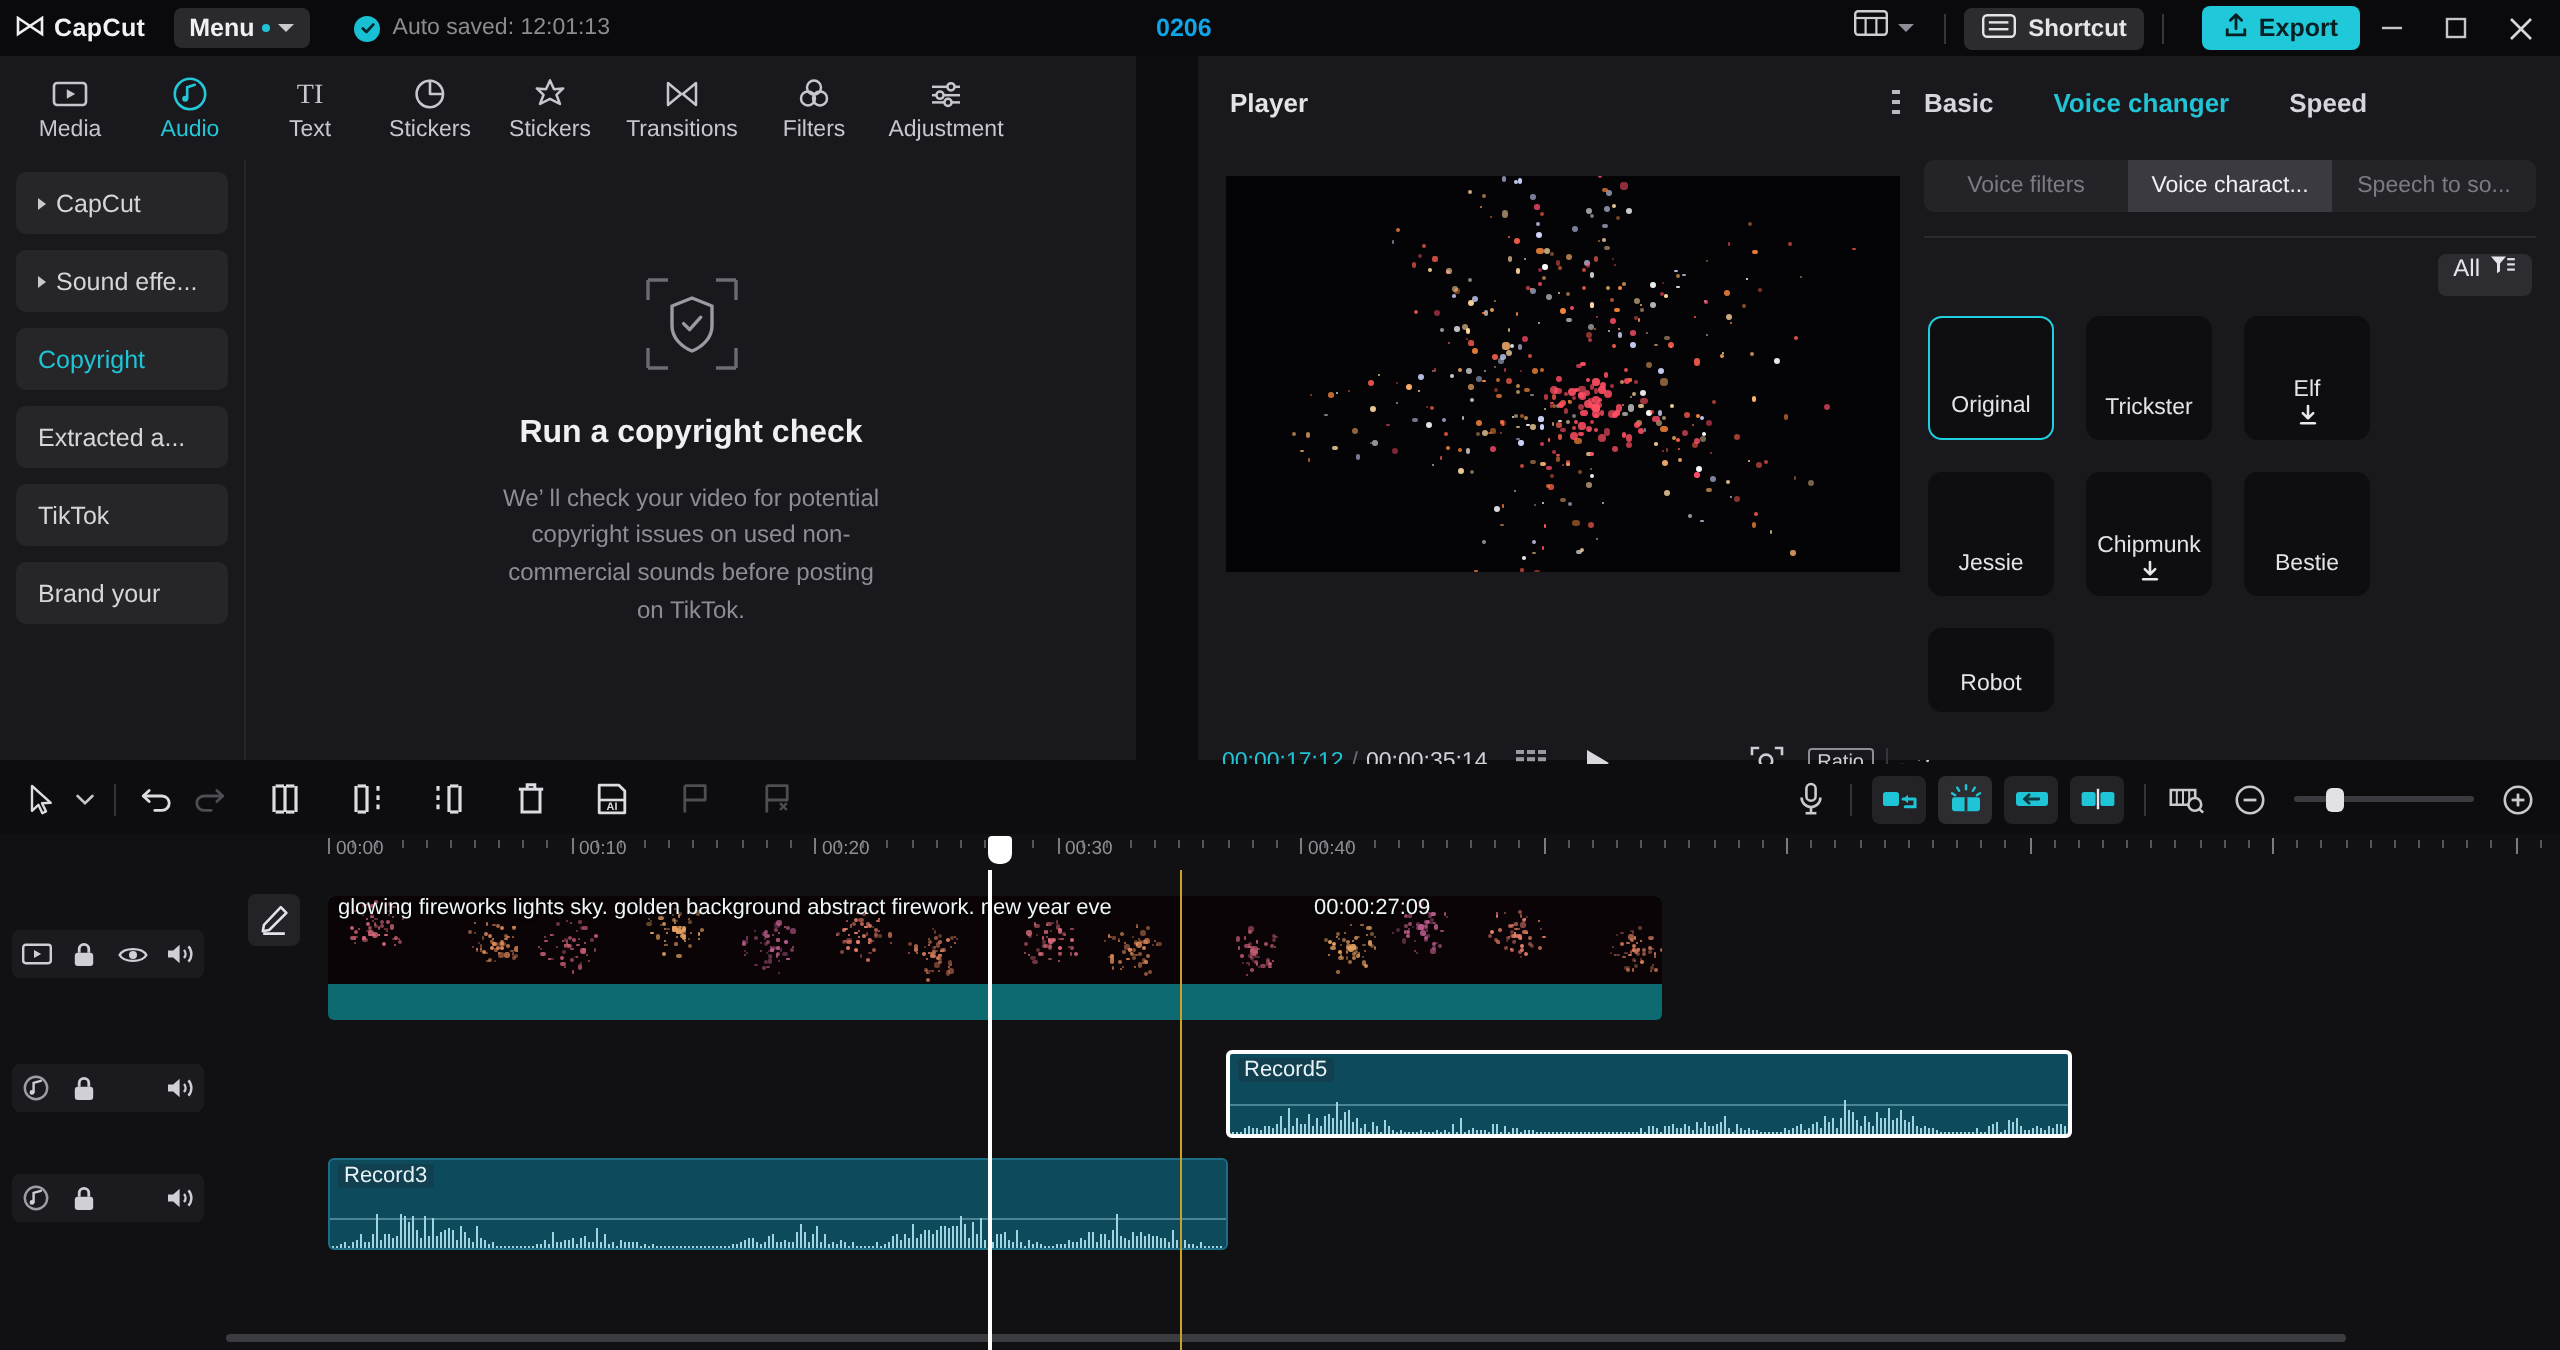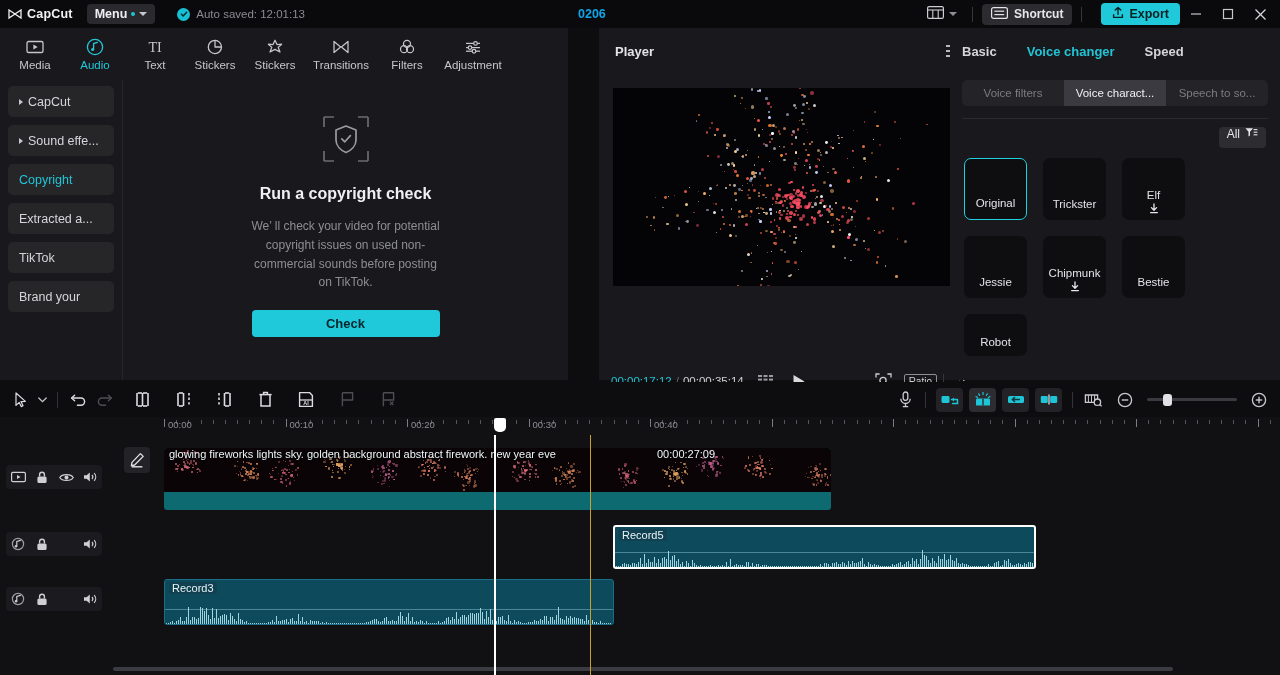--- a/index.html
+++ b/index.html
@@ -382,21 +382,20 @@
           <path d="M4 4 L4 14 M4 4 L14 4" fill="none" stroke="#6b6b73" stroke-width="1.7"></path>
           <path d="M48 4 L48 14 M48 4 L38 4" fill="none" stroke="#6b6b73" stroke-width="1.7"></path>
           <path d="M4 48 L4 38 M4 48 L14 48" fill="none" stroke="#6b6b73" stroke-width="1.7"></path>
           <path d="M48 48 L48 38 M48 48 L38 48" fill="none" stroke="#6b6b73" stroke-width="1.7"></path>
           <path d="M26 13 L36 17 L36 27 C36 33 31 37.5 26 39.5 C21 37.5 16 33 16 27 L16 17 Z" fill="none" stroke="#9a9aa2" stroke-width="1.7" stroke-linejoin="round"></path>
           <path d="M21.8 25.8 L24.8 28.8 L30.4 22.6" fill="none" stroke="#9a9aa2" stroke-width="1.7" stroke-linecap="round" stroke-linejoin="round"></path>
         </svg>
       </div>
       <div class="cr-title">Run a copyright check</div>
       <div class="cr-desc">We’ ll check your video for potential copyright issues on used non-commercial sounds before posting on TikTok.</div>
-      <div class="check-btn">Check</div>
     </div>
   </div>
 
   <div class="player">
     <div class="player-head">
       <span class="player-title">Player</span>
       <span class="hamburger">
           <i></i>
           <i></i>
           <i></i>

